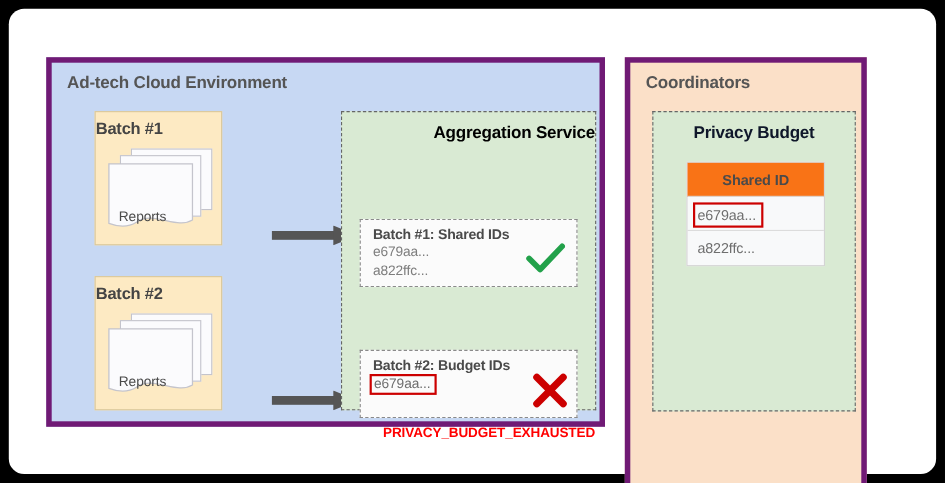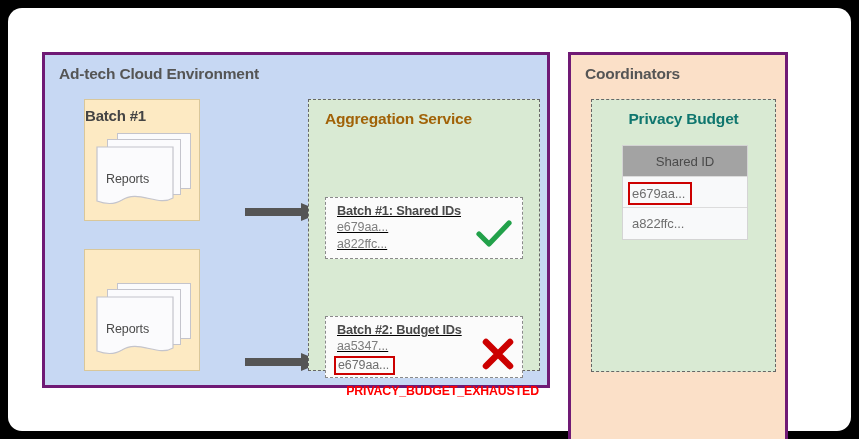--- a/index.html
+++ b/index.html
@@ -21,21 +21,21 @@
     width: 843px;
     height: 423px;
     background: #ffffff;
     border-radius: 14px;
   }
 
   
   .panel {
     position: absolute;
     box-sizing: border-box;
-    border: 3px solid #701a75;
+    border: 5px solid #701a75;
     padding-left: 40px;
   }
   #adtech-panel {
     left: 34px;
     top: 44px;
     width: 508px;
     height: 336px;
     background: #c7d8f3;
   }
   #coordinators-panel {
@@ -99,21 +99,21 @@
   .sheet.front {
     left: 0px; top: 13px;
     width: 78px; height: 62px;
     border: none;
     background: none;
   }
   .sheet.front svg { display: block; }
   .report-text {
     position: absolute;
     left: 10px;
-    top: 26px;
+    top: 42px;
     font-size: 12.5px;
     color: #4a4a4a;
     letter-spacing: -0.1px;
   }
 
   
   .arrow {
     position: absolute;
     width: 80px;
     height: 18px;
@@ -130,38 +130,36 @@
     width: 232px;
     height: 272px;
     background: #d9ead3;
     border: 1.5px dashed #666666;
   }
   #agg-title {
     position: absolute;
     top: 10px;
     left: 0;
     width: 100%;
-    text-align: left;
+    text-align: right;
     font-size: 15.5px;
     font-weight: 600;
-    color: #a16207;
-    letter-spacing: -0.2px;
-    margin-left: 16px;
+    color: #000000;
+    letter-spacing: -0.2px;
   }
 
   .batch-card {
     position: absolute;
     box-sizing: border-box;
     left: 16px;
     width: 198px;
     height: 62px;
     background: #fbfbfb;
     border: 1.5px dashed #8a8a8a;
     padding: 5px 0 0 11px;
-    text-decoration: underline;
   }
   #card-1 { top: 97px; }
   #card-2 { top: 216px; }
   .card-title {
     font-size: 12.8px;
     font-weight: 700;
     color: #4a4a4a;
     letter-spacing: -0.2px;
     line-height: 16px;
   }
@@ -215,21 +213,21 @@
     border: 1.5px dashed #666666;
   }
   #privacy-title {
     position: absolute;
     top: 10px;
     left: 0;
     width: 100%;
     text-align: center;
     font-size: 15.5px;
     font-weight: 600;
-    color: #0f766e;
+    color: #0f172a;
     letter-spacing: -0.2px;
   }
   #budget-table {
     position: absolute;
     box-sizing: border-box;
     left: 30px;
     top: 45px;
     width: 126px;
     border: 1px solid #d4d4d4;
     background: #f8f9fa;
@@ -239,24 +237,24 @@
     height: 31px;
     line-height: 31px;
     border-bottom: 1px solid #dcdcdc;
     font-size: 13px;
     color: #6e6e6e;
     letter-spacing: -0.1px;
   }
   .tbl-row:last-child { border-bottom: none; }
   .tbl-row.header {
     text-align: center;
-    font-weight: 400;
+    font-weight: 700;
     color: #4a4a4a;
     font-size: 13.2px;
-    background: #a3a3a3;
+    background: #f97316;
   }
   .tbl-row.cell { padding-left: 9px; }
   .tbl-row.cell .boxed {
     display: inline-block;
     border: 2px solid #cc0000;
     padding: 0 5px 0 2px;
     margin-left: -4px;
     line-height: 19px;
     vertical-align: middle;
   }
@@ -277,20 +275,21 @@
         <div class="sheet front">
           <svg width="78" height="62" viewBox="0 0 78 62">
             <path d="M1,1 L77,1 L77,52 C62,61 42,43 26,54 C18,59 9,58 1,55 Z" fill="#fbfbfd" stroke="#c4c4cc" stroke-width="1.2"></path>
           </svg>
           <div class="report-text">Reports</div>
         </div>
       </div>
     </div>
 
     <div class="batch-box" id="batch2-box">
+      <div class="batch-label">Batch #2</div>
       <div class="report-stack">
         <div class="sheet back"></div>
         <div class="sheet mid"></div>
         <div class="sheet front">
           <svg width="78" height="62" viewBox="0 0 78 62">
             <path d="M1,1 L77,1 L77,52 C62,61 42,43 26,54 C18,59 9,58 1,55 Z" fill="#fbfbfd" stroke="#c4c4cc" stroke-width="1.2"></path>
           </svg>
           <div class="report-text">Reports</div>
         </div>
       </div>
@@ -318,21 +317,20 @@
         <div class="card-id">a822ffc...</div>
         <div class="check-mark">
           <svg width="36" height="28" viewBox="0 0 36 28">
             <path d="M3,14 L13,24 L33,3" stroke="#22a14a" stroke-width="5.2" fill="none" stroke-linecap="round" stroke-linejoin="round"></path>
           </svg>
         </div>
       </div>
 
       <div class="batch-card" id="card-2">
         <div class="card-title">Batch #2: Budget IDs</div>
-        <div class="card-id">aa5347...</div>
         <div class="card-id flagged">e679aa...</div>
         <div class="x-mark">
           <svg width="40" height="34" viewBox="0 0 40 34">
             <path d="M8,5 L32,29 M32,5 L8,29" stroke="#cc0000" stroke-width="6.5" stroke-linecap="round"></path>
           </svg>
         </div>
       </div>
 
       <div id="error-text">PRIVACY_BUDGET_EXHAUSTED</div>
     </div>

